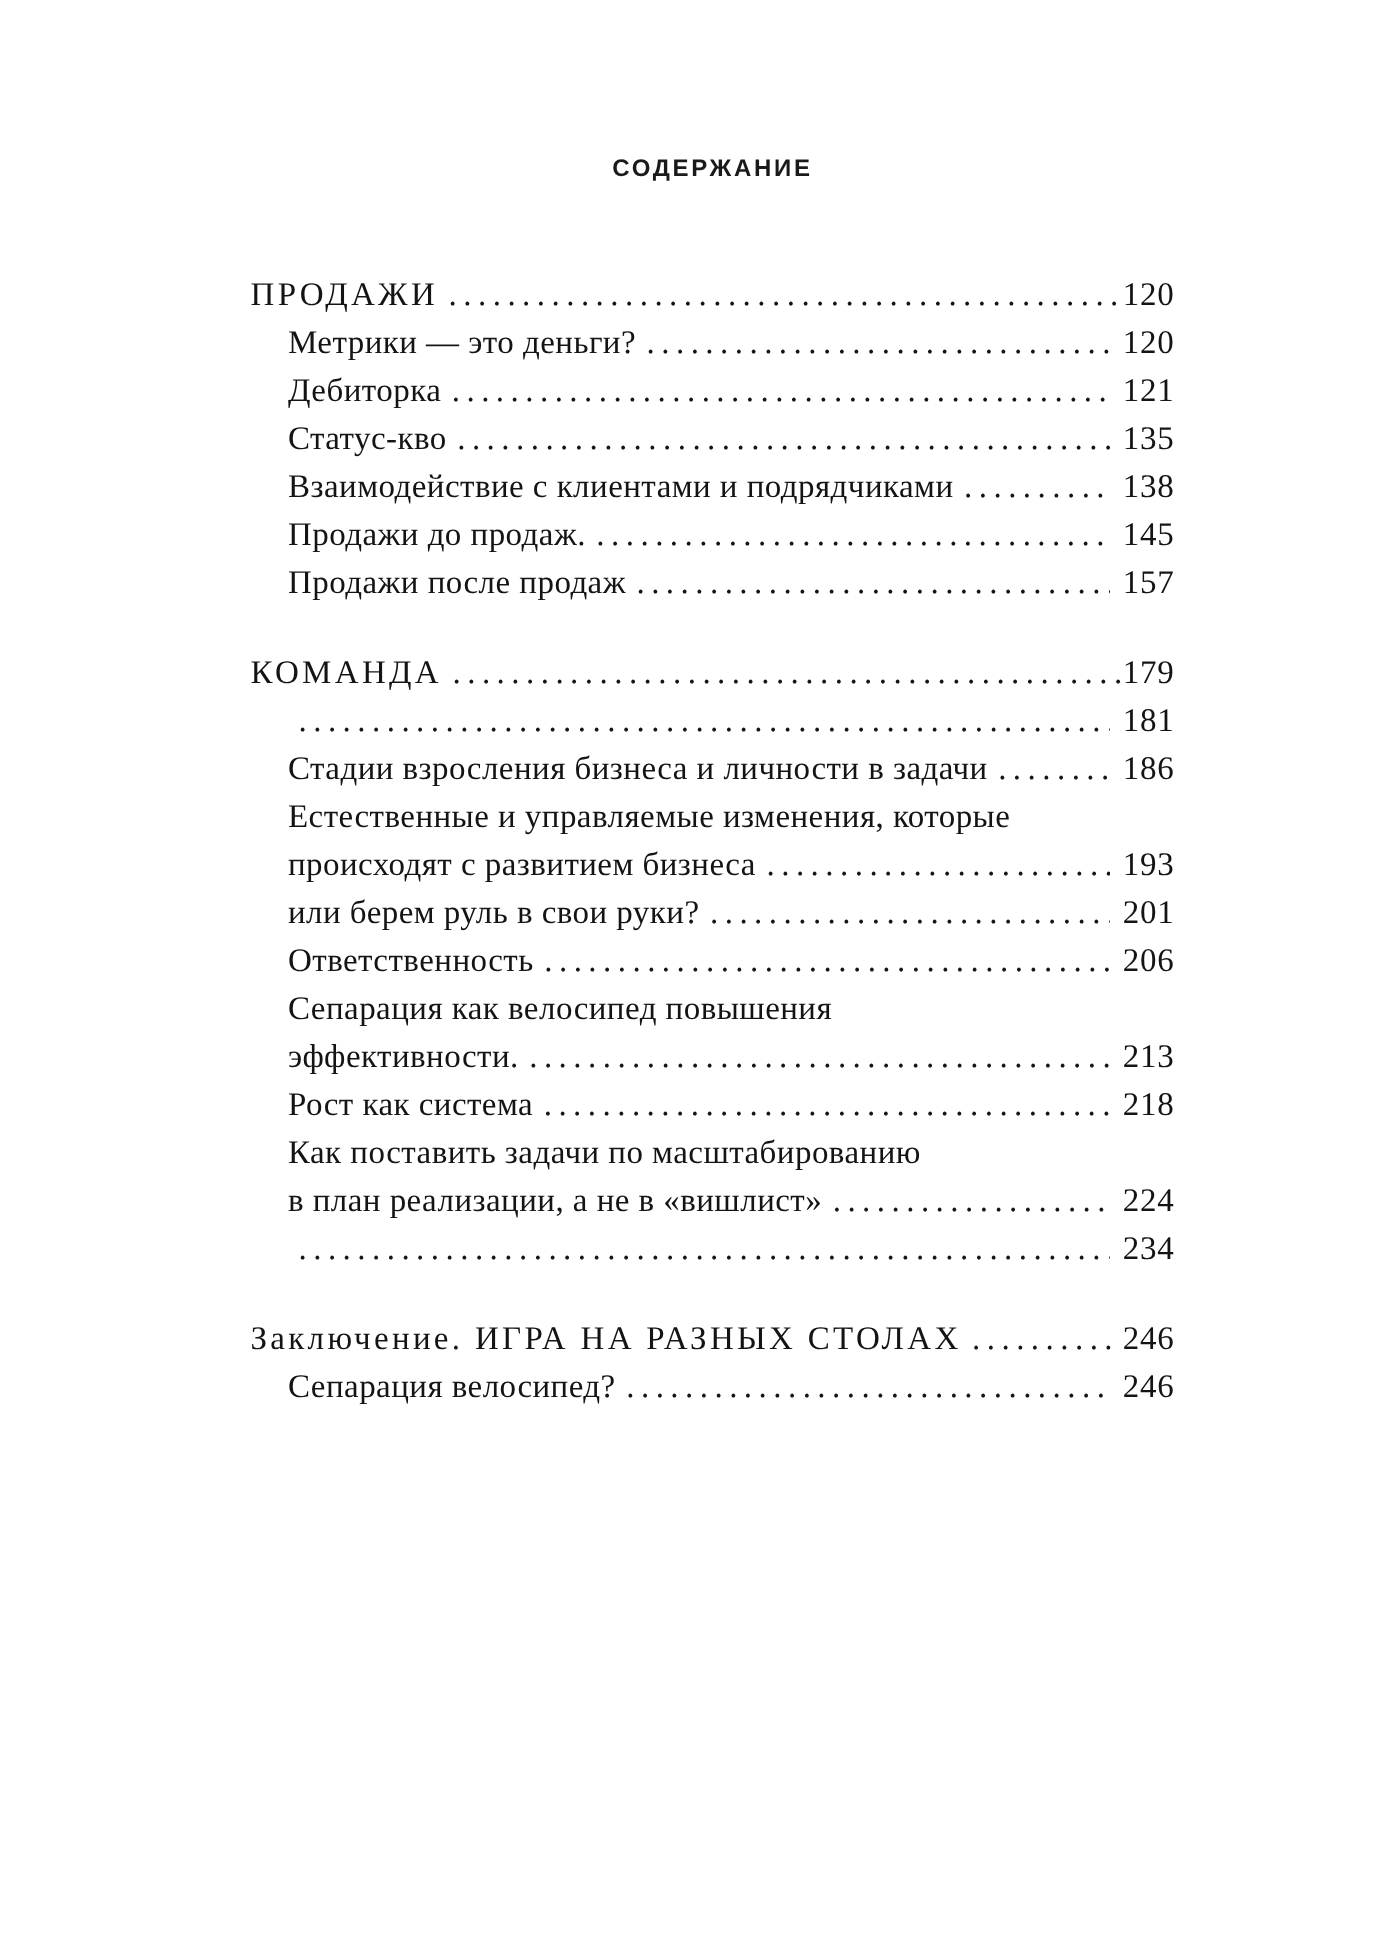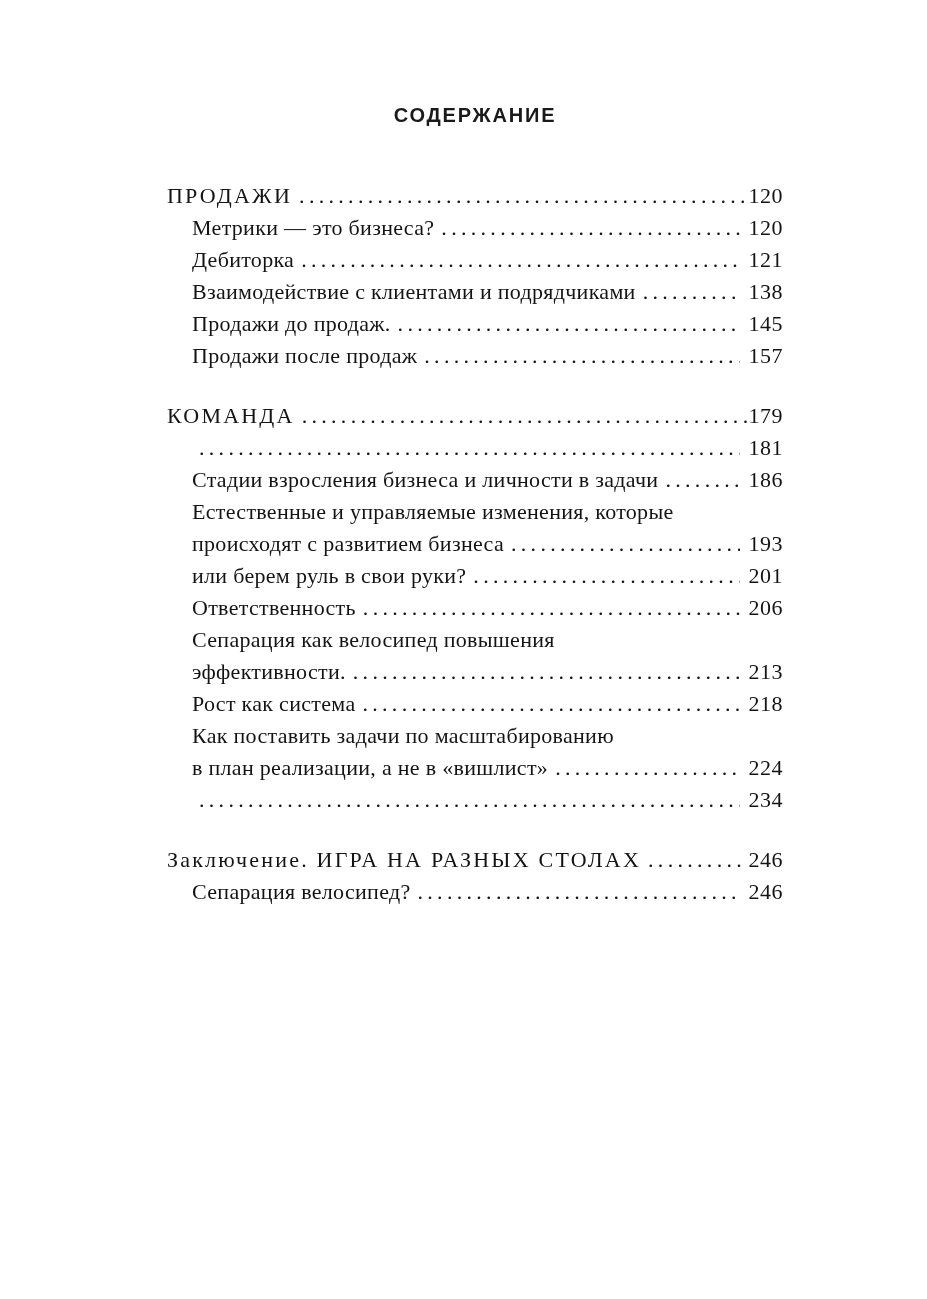--- a/index.html
+++ b/index.html
@@ -21,21 +21,21 @@
     color: #141414;
   }
   .doc-header {
     position: absolute;
     top: 104px;
     left: 167px;
     width: 616px;
     text-align: center;
     font-family: "Liberation Sans", "DejaVu Sans", sans-serif;
     font-weight: 600;
-    font-size: 20px;
+    font-size: 16px;
     letter-spacing: 1.8px;
     color: #1a1a1a;
   }
   .toc {
     position: absolute;
     top: 180px;
     left: 167px;
     width: 616px;
     font-size: 22px;
     line-height: 32px;
@@ -77,30 +77,37 @@
   <div class="toc" id="toc">
       <div class="entry level-0">
         <div class="row">
           <span class="label">ПРОДАЖИ</span>
           <span class="dots"></span>
           <span class="pagenum">120</span>
         </div>
       </div>
       <div class="entry level-1">
         <div class="row">
-          <span class="label">Метрики — это бизнеса?</span>
+          <span class="label">Метрики — это деньги?</span>
           <span class="dots"></span>
           <span class="pagenum">120</span>
         </div>
       </div>
       <div class="entry level-1">
         <div class="row">
           <span class="label">Дебиторка</span>
           <span class="dots"></span>
           <span class="pagenum">121</span>
+        </div>
+      </div>
+      <div class="entry level-1">
+        <div class="row">
+          <span class="label">Статус-кво</span>
+          <span class="dots"></span>
+          <span class="pagenum">135</span>
         </div>
       </div>
       <div class="entry level-1">
         <div class="row">
           <span class="label">Взаимодействие с клиентами и подрядчиками</span>
           <span class="dots"></span>
           <span class="pagenum">138</span>
         </div>
       </div>
       <div class="entry level-1">

